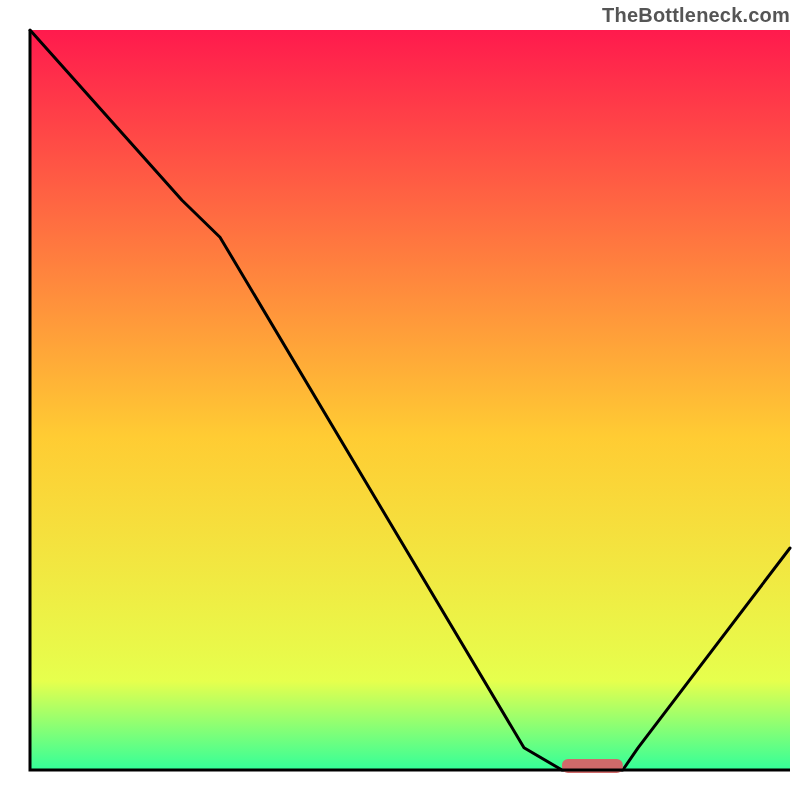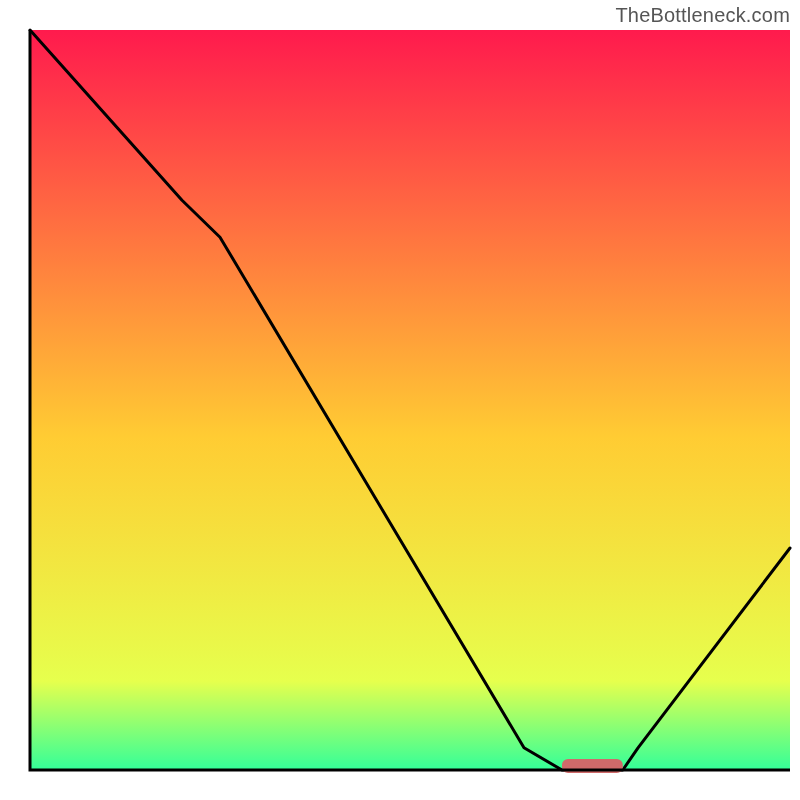--- a/index.html
+++ b/index.html
@@ -13,21 +13,21 @@
   .wrap {
     position: relative;
     width: 800px;
     height: 800px;
   }
   .watermark {
     position: absolute;
     top: 4px;
     right: 10px;
     font-size: 20px;
-    font-weight: 400;
+    font-weight: 700;
     color: #555555;
     letter-spacing: 0.2px;
   }
   svg {
     display: block;
   }
 </style>
 </head>
 <body>
 <div class="wrap">

